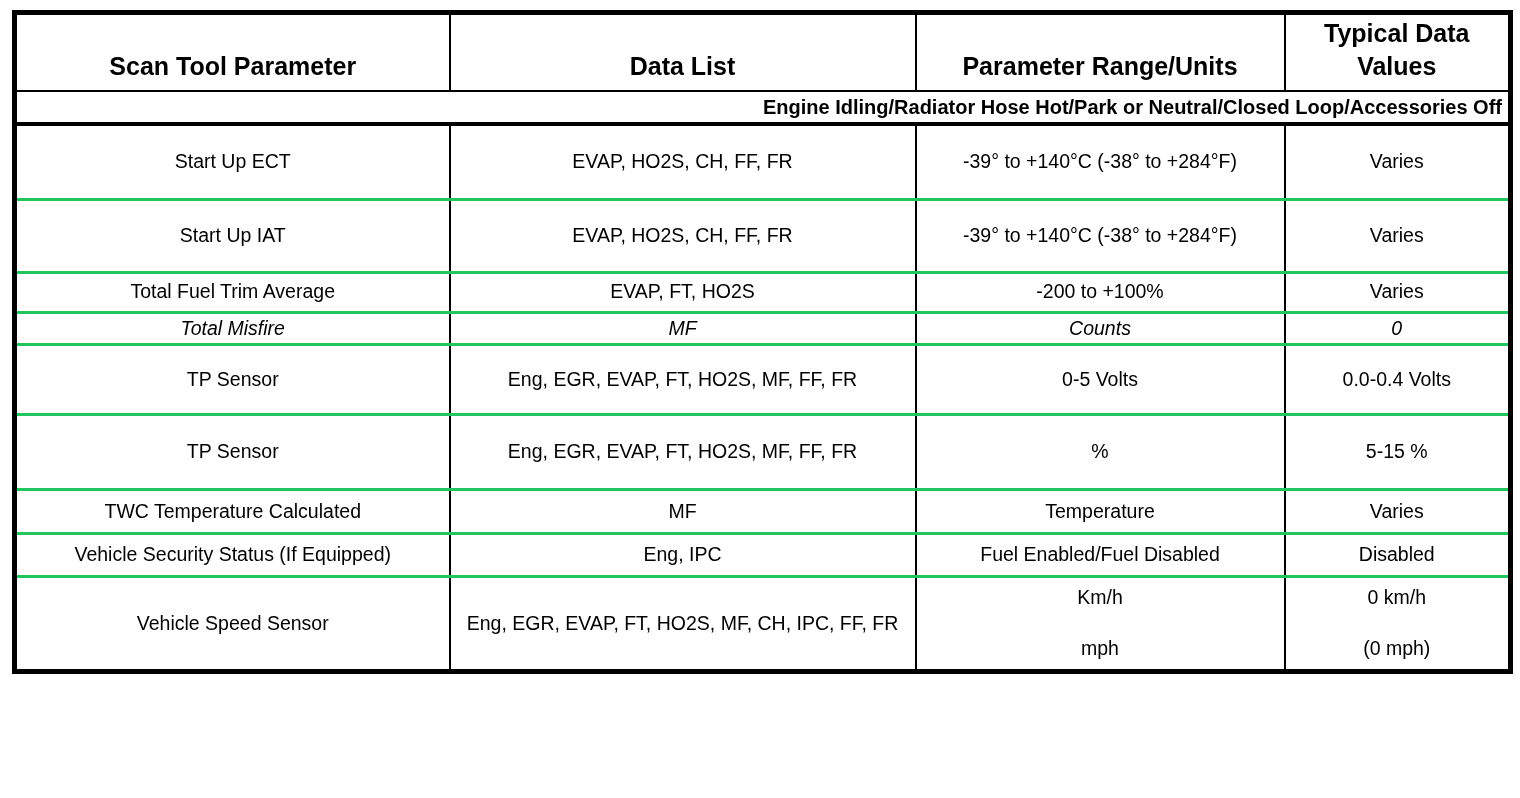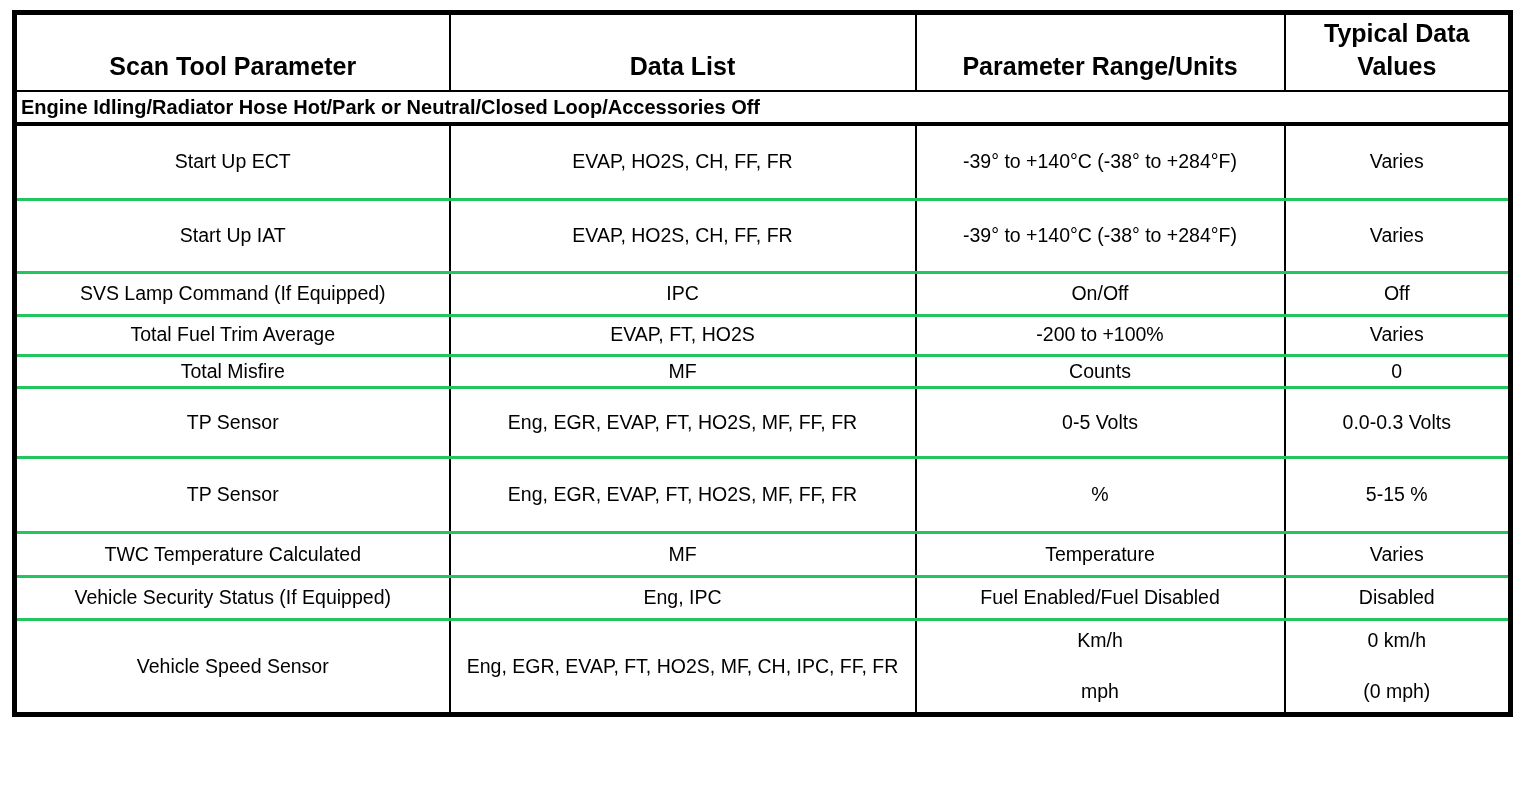--- a/index.html
+++ b/index.html
@@ -42,37 +42,37 @@
     font-weight: bold;
     font-size: 25px;
     vertical-align: bottom;
     padding-bottom: 8px;
     border-bottom: 2px solid #000000;
   }
   
   tr.section-row td {
     font-weight: bold;
     font-size: 20px;
-    text-align: left;
+    text-align: right;
     padding-left: 4px;
     border-bottom: 4px solid #000000;
   }
   
   td.param-cell {
     text-align: left;
     padding-left: 4px;
     padding-right: 10px;
   }
   
   tr.h75 { height: 75px; }
   tr.h73 { height: 73px; }
   tr.h70 { height: 70px; }
   tr.h44 { height: 44px; }
   tr.h43 { height: 43px; }
-  tr.h41 { height: 32px; }
+  tr.h41 { height: 32px; font-style: italic; }
   tr.h40 { height: 40px; }
   tr.h31 { height: 31px; }
   tr.h95 { height: 95px; }
 </style>
 </head>
 <body>
 
 <div class="page">
   <table class="scan-table">
     <colgroup>
@@ -101,47 +101,41 @@
       <td>Varies</td>
     </tr>
 
     <tr class="h73">
       <td class="param-cell">Start Up IAT</td>
       <td>EVAP, HO2S, CH, FF, FR</td>
       <td>-39° to +140°C (-38° to +284°F)</td>
       <td>Varies</td>
     </tr>
 
-    <tr class="h43">
-      <td class="param-cell">SVS Lamp Command (If Equipped)</td>
-      <td>IPC</td>
-      <td>On/Off</td>
-      <td>Off</td>
-    </tr>
 
 
     <tr class="h40">
       <td class="param-cell">Total Fuel Trim Average</td>
       <td>EVAP, FT, HO2S</td>
       <td>-200 to +100%</td>
       <td>Varies</td>
     </tr>
 
     <tr class="h41">
       <td class="param-cell">Total Misfire</td>
       <td>MF</td>
       <td>Counts</td>
       <td>0</td>
     </tr>
 
     <tr class="h70">
       <td class="param-cell">TP Sensor</td>
       <td>Eng, EGR, EVAP, FT, HO2S, MF, FF, FR</td>
       <td>0-5 Volts</td>
-      <td>0.0-0.3 Volts</td>
+      <td>0.0-0.4 Volts</td>
     </tr>
 
     <tr class="h75">
       <td class="param-cell">TP Sensor</td>
       <td>Eng, EGR, EVAP, FT, HO2S, MF, FF, FR</td>
       <td>%</td>
       <td>5-15 %</td>
     </tr>
 
     <tr class="h44">

